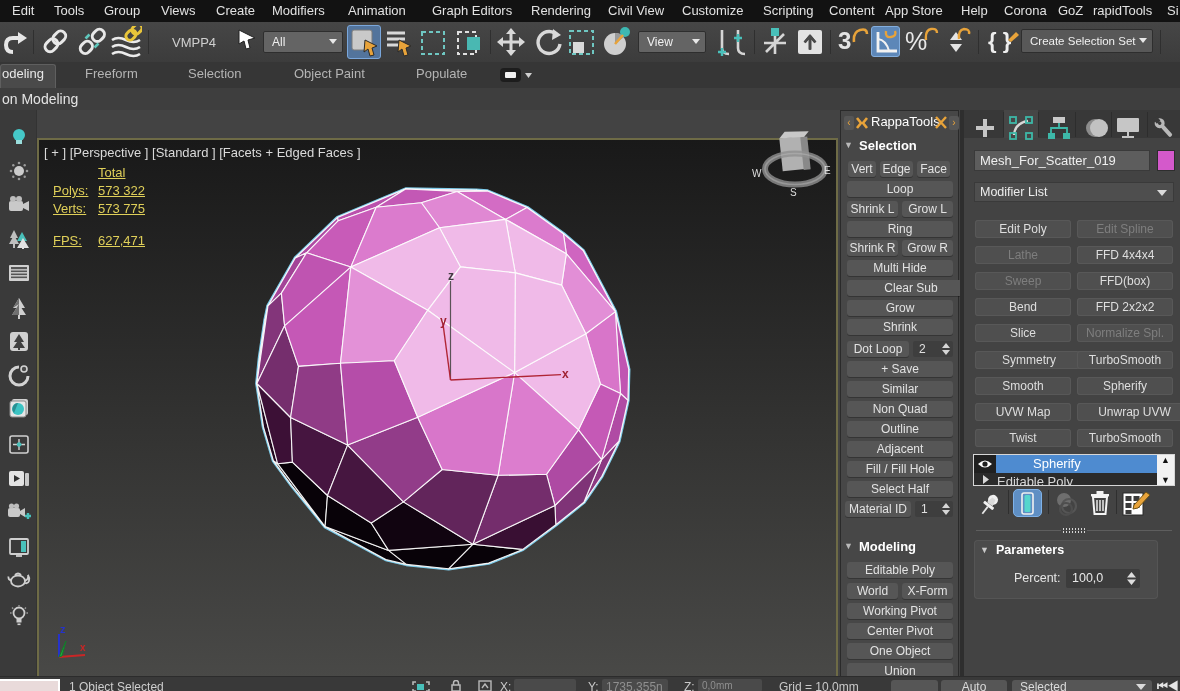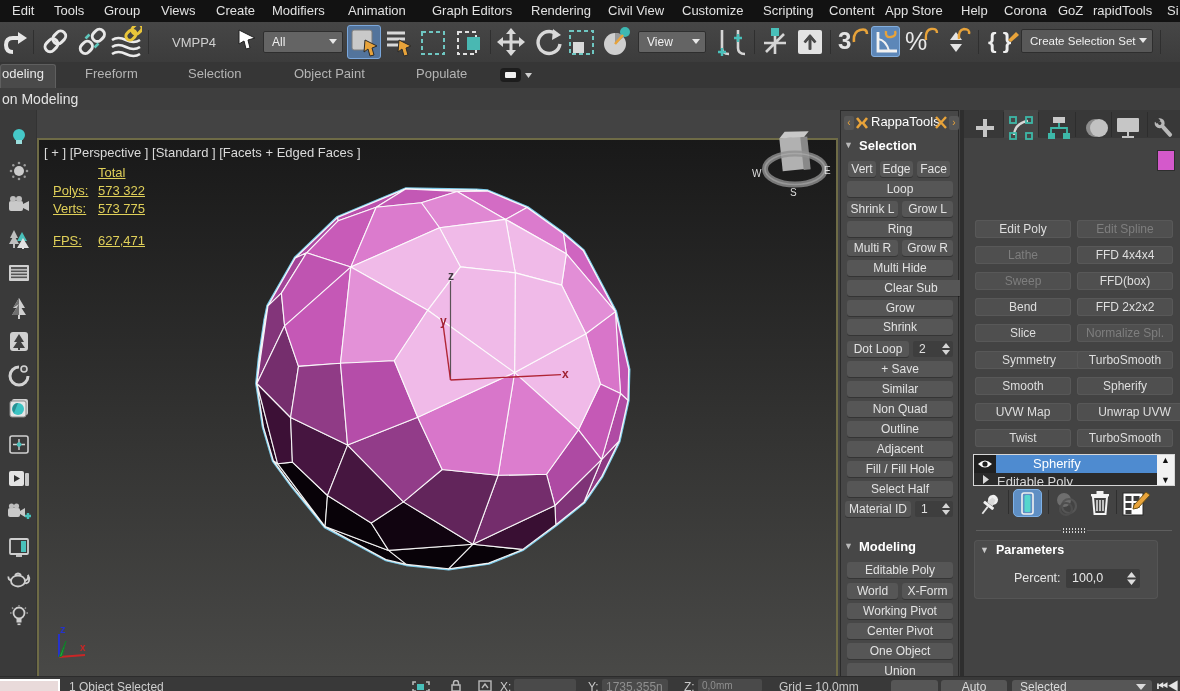--- a/index.html
+++ b/index.html
@@ -563,21 +563,21 @@
       <span style="position:absolute;left:3px;top:2px;color:#b9b9b9;font-size:9px">▼</span>
       <span style="position:absolute;left:18px">Selection</span>
     </div>
   <div class="rbtn" style="left:7px;top:50px;width:28px">Vert</div>
   <div class="rbtn" style="left:39px;top:50px;width:33px">Edge</div>
   <div class="rbtn" style="left:76px;top:50px;width:33px">Face</div>
   <div class="rbtn" style="left:6px;top:70px;width:106px">Loop</div>
   <div class="rbtn" style="left:6px;top:90px;width:51px">Shrink L</div>
   <div class="rbtn" style="left:61px;top:90px;width:51px">Grow L</div>
   <div class="rbtn" style="left:6px;top:110px;width:106px">Ring</div>
-  <div class="rbtn" style="left:6px;top:129px;width:51px">Multi R</div>
+  <div class="rbtn" style="left:6px;top:129px;width:51px">Shrink R</div>
   <div class="rbtn" style="left:61px;top:129px;width:51px">Grow R</div>
   <div class="rbtn" style="left:6px;top:149px;width:106px">Multi Hide</div>
   <div class="rbtn" style="left:6px;top:169px;width:128px">Clear Sub</div>
   <div class="rbtn" style="left:6px;top:189px;width:106px">Grow</div>
   <div class="rbtn" style="left:6px;top:208px;width:106px">Shrink</div>
   <div class="rbtn" style="left:6px;top:230px;width:62px">Dot Loop</div>
   <div class="abs" style="left:72px;top:230px;width:40px;height:16px;background:#3e3e3e;border-radius:2px;color:#e0e0e0;font-size:12px;line-height:16px"><span style="margin-left:6px">2</span><svg style="position:absolute;right:3px;top:2px" width="8" height="12" viewBox="0 0 8 12">
         <path d="M4 0 L8 5 H0 Z M4 12 L0 7 H8 Z" fill="#d5d5d5"></path>
       </svg></div>
   <div class="rbtn" style="left:6px;top:250px;width:106px">+ Save</div>
@@ -640,22 +640,29 @@
     </svg>
   <svg class="abs" style="left:188px;top:6px" width="24" height="24" viewBox="0 0 24 24">
       <g transform="rotate(-42 12 12)" fill="#b9b9b9">
         <circle cx="12" cy="5.5" r="5"></circle>
         <rect x="9.6" y="-2" width="4.8" height="6" fill="#383838"></rect>
         <circle cx="12" cy="5.5" r="1.8" fill="#383838"></circle>
         <rect x="10" y="9" width="4" height="14" rx="1.8"></rect>
       </g>
     </svg>
 
+  <div class="abs" style="left:10px;top:40px;width:176px;height:21px;background:#5d5d5d;border:1px solid #3a3a3a;color:#efefef;font-size:13px">
+      <span style="position:absolute;left:5px;top:2px">Mesh_For_Scatter_019</span>
+    </div>
   <div class="abs" style="left:193px;top:40px;width:18px;height:21px;background:#d459cb;border:1px solid #2e2e2e"></div>
 
+  <div class="abs" style="left:10px;top:72px;width:200px;height:20px;background:#4e4e4e;border:1px solid #3a3a3a;color:#ededed;font-size:12.5px">
+      <span style="position:absolute;left:5px;top:2px">Modifier List</span>
+      <span style="position:absolute;right:6px;top:7px;width:0;height:0;border-left:5px solid transparent;border-right:5px solid transparent;border-top:6px solid #dadada"></span>
+    </div>
 
   <div class="cbtn" style="left:11px;top:110px;width:96px">Edit Poly</div>
     <div class="cbtn dis" style="left:113px;top:110px;width:96px">Edit Spline</div>
   <div class="cbtn dis" style="left:11px;top:136px;width:96px">Lathe</div>
     <div class="cbtn" style="left:113px;top:136px;width:96px">FFD 4x4x4</div>
   <div class="cbtn dis" style="left:11px;top:162px;width:96px">Sweep</div>
     <div class="cbtn" style="left:113px;top:162px;width:96px">FFD(box)</div>
   <div class="cbtn" style="left:11px;top:188px;width:96px">Bend</div>
     <div class="cbtn" style="left:113px;top:188px;width:96px">FFD 2x2x2</div>
   <div class="cbtn" style="left:11px;top:214px;width:96px">Slice</div>

